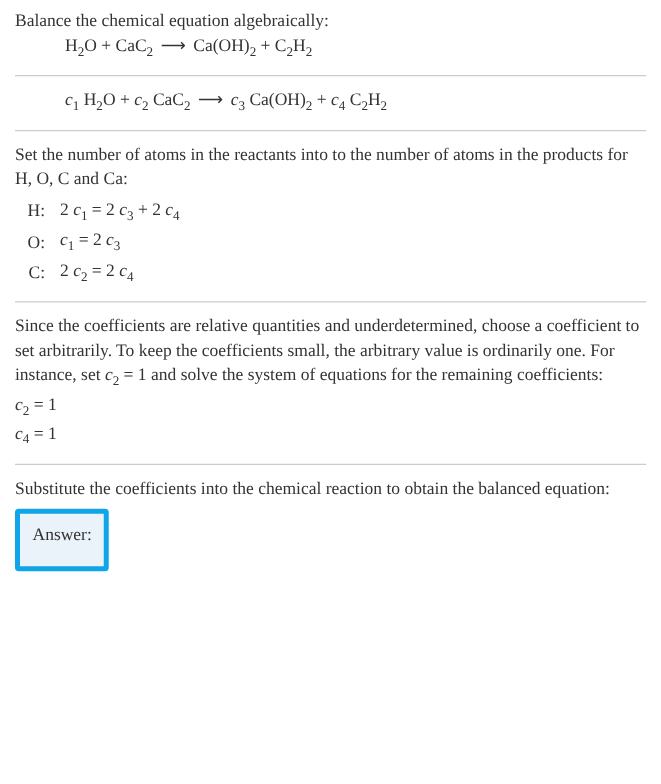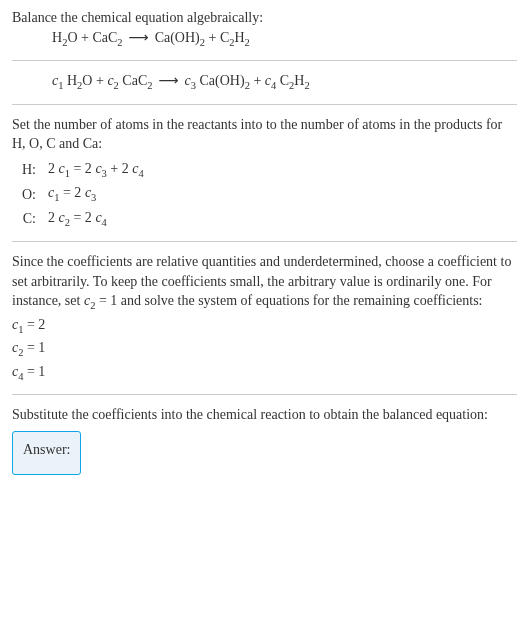--- a/index.html
+++ b/index.html
@@ -26,21 +26,21 @@
       margin-top: 4px;
       margin-left: 4px;
     }
     .eq-table td {
       padding: 1px 6px;
       font-size: 14px;
     }
     .eq-table td.lbl { text-align: right; }
     .coef-list p { margin: 1px 0; }
     .answer-box {
-      border: 1px solid #0ea5e9;
+      border: 4px solid #0ea5e9;
       background: #eaf3f9;
       border-radius: 3px;
       padding: 8px 10px;
       margin-top: 6px;
       display: inline-block;
     }
     .answer-box .ans-label { margin-bottom: 6px; }
     .answer-box .ans-eq { padding-left: 22px; }
     .eqline { font-family: Georgia, 'Times New Roman', serif; margin-left: 40px; }
   </style>
@@ -82,21 +82,20 @@
     </tr>
   </tbody>
     </table>
 </div>
 
 <hr class="divider">
 
 <div class="section">
   <p><span>Since the coefficients are relative quantities and underdetermined, choose a coefficient to set arbitrarily. To keep the coefficients small, the arbitrary value is ordinarily one. For instance, set </span><span class="ital">c</span><span class="sub">2</span><span> = 1 and solve the system of equations for the remaining coefficients:</span></p>
   <div class="coef-list">
-    <p><span class="ital">c</span><span class="sub">1</span><span> = 2</span></p>
     <p><span class="ital">c</span><span class="sub">2</span><span> = 1</span></p>
     <p><span class="ital">c</span><span class="sub">4</span><span> = 1</span></p>
   </div>
 </div>
 
 <hr class="divider">
 
 <div class="section">
   <p>Substitute the coefficients into the chemical reaction to obtain the balanced equation:</p>
   <div class="answer-box">

